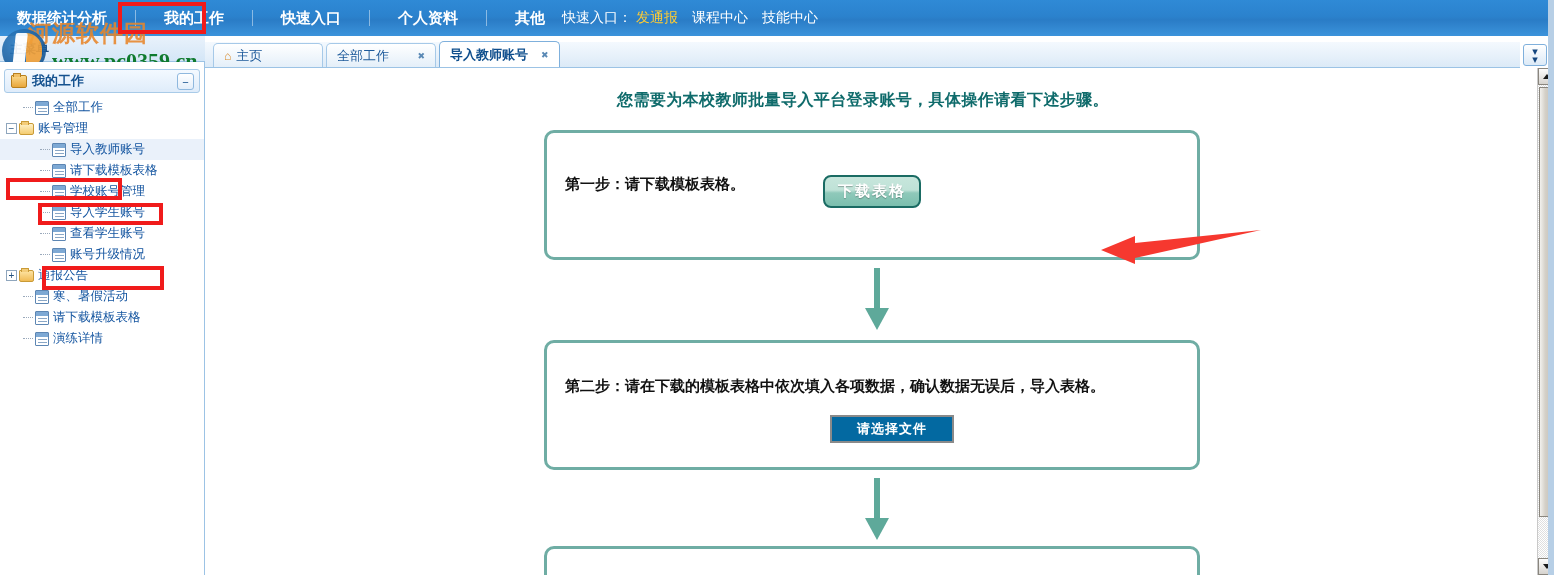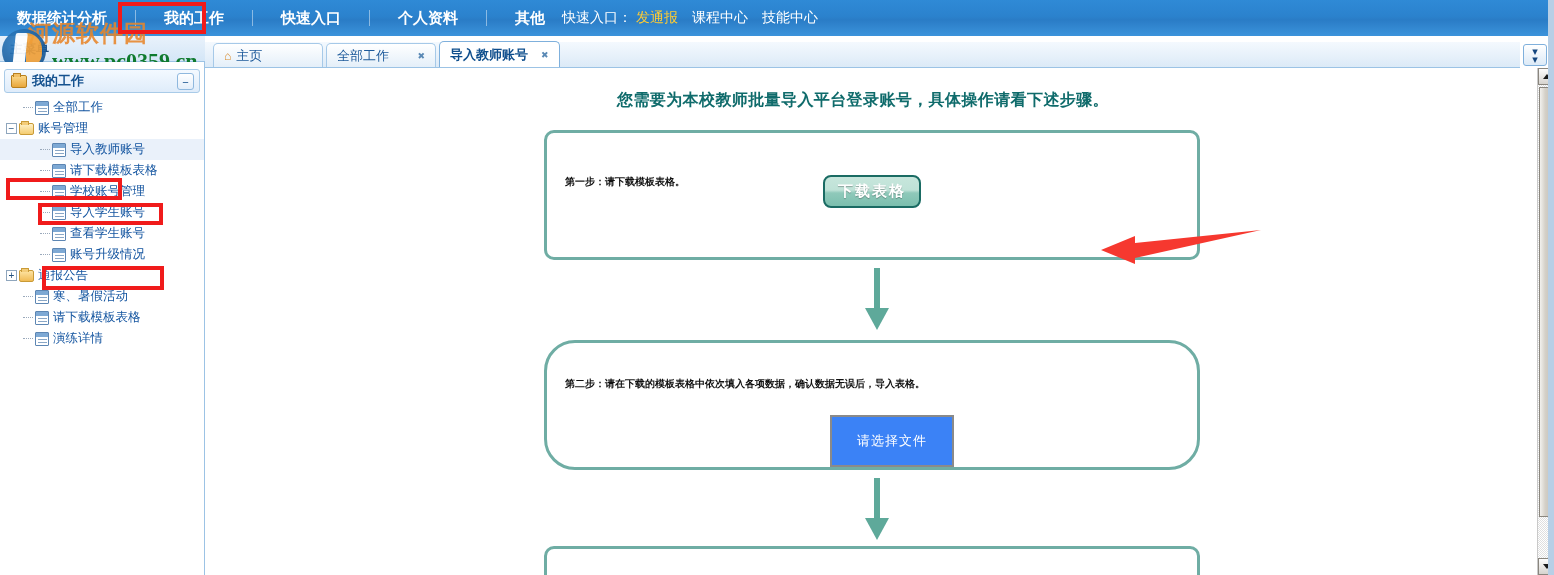--- a/index.html
+++ b/index.html
@@ -189,44 +189,44 @@
   }
   .page-heading {
     position: absolute; left: 0; top: 22px; width: 1314px; text-align: center;
     font-size: 16px; font-weight: bold; color: #0f6b6b; letter-spacing: .4px;
   }
   .step-box {
     position: absolute; left: 338px; width: 656px;
     border: 3px solid #6fada4; border-radius: 10px; background: #ffffff;
   }
   #step1 { top: 62px; height: 130px; }
-  #step2 { top: 272px; height: 130px; border-radius: 31px; }
+  #step2 { top: 272px; height: 130px; }
   #step3 { top: 478px; height: 120px; }
 
   .step-text {
     position: absolute; left: 18px; top: 42px;
-    font-size: 10px; font-weight: bold; color: #111111;
+    font-size: 15px; font-weight: bold; color: #111111;
   }
   #step2 .step-text { top: 34px; }
 
   .dl-btn {
     position: absolute; left: 276px; top: 42px;
     width: 98px; height: 33px;
     border: 2px solid #1a6b63; border-radius: 8px;
     background: linear-gradient(to bottom, #c7e6dc 0%, #bfe2d7 45%, #8fc9ba 55%, #7bbfae 100%);
     color: #ffffff; font-size: 15px; font-weight: bold;
     display: flex; align-items: center; justify-content: center;
     letter-spacing: 2px; cursor: pointer;
     text-shadow: 0 1px 1px rgba(0,0,0,.28);
   }
   .file-btn {
     position: absolute; left: 283px; top: 72px;
-    width: 124px; height: 52px;
-    background: #3b82f6; border: 2px solid #8a8a8a;
-    color: #ffffff; font-size: 13px; font-weight: normal; letter-spacing: 1px;
+    width: 124px; height: 28px;
+    background: #0369a1; border: 2px solid #8a8a8a;
+    color: #ffffff; font-size: 13px; font-weight: bold; letter-spacing: 1px;
     display: flex; align-items: center; justify-content: center; cursor: pointer;
   }
 
   .flow-arrow { position: absolute; left: 659px; width: 24px; }
   #arrow1 { top: 200px; height: 62px; }
   #arrow2 { top: 410px; height: 62px; }
   .flow-arrow .shaft {
     position: absolute; left: 9px; top: 0; width: 6px; height: 42px; background: #5ea99a;
   }
   .flow-arrow .head {

